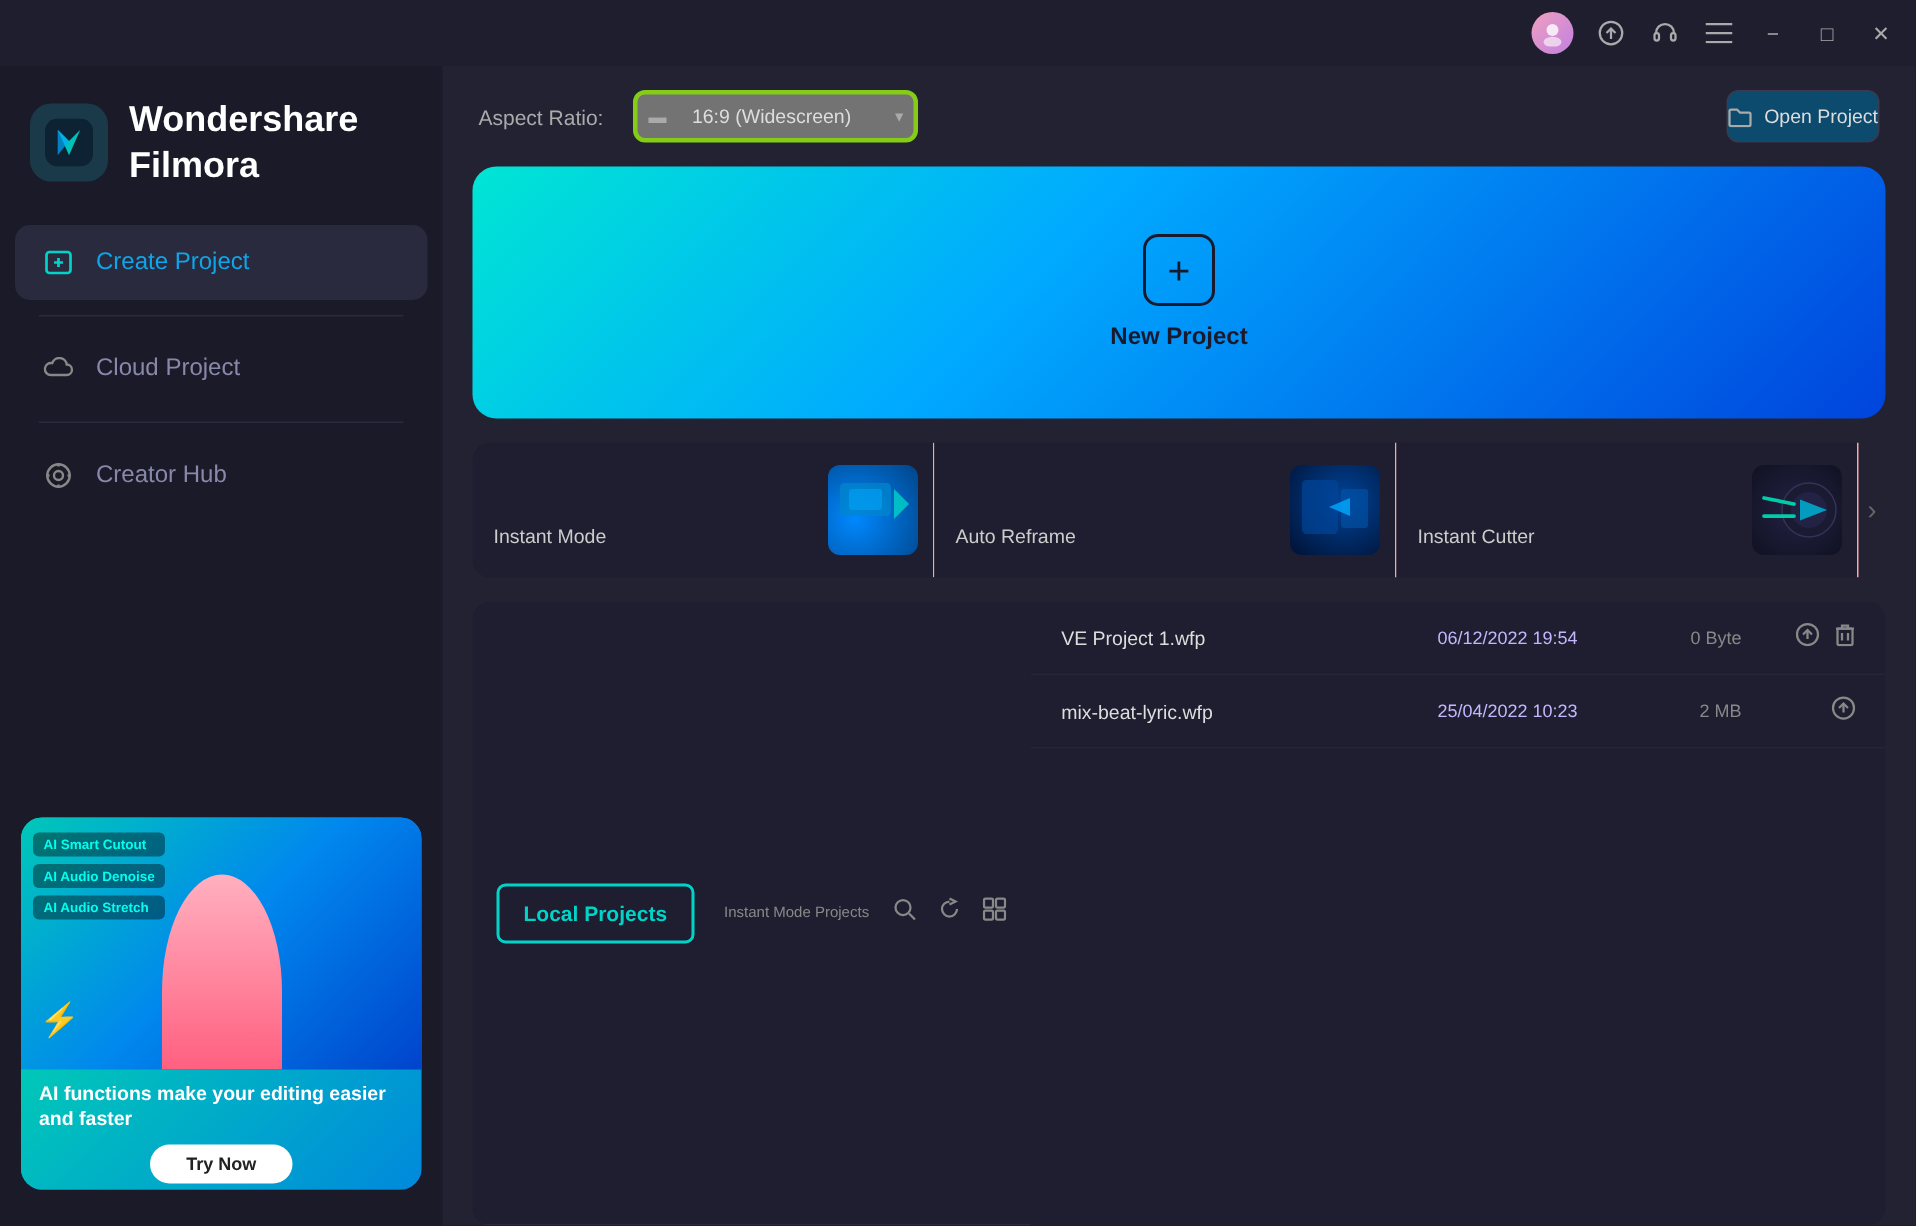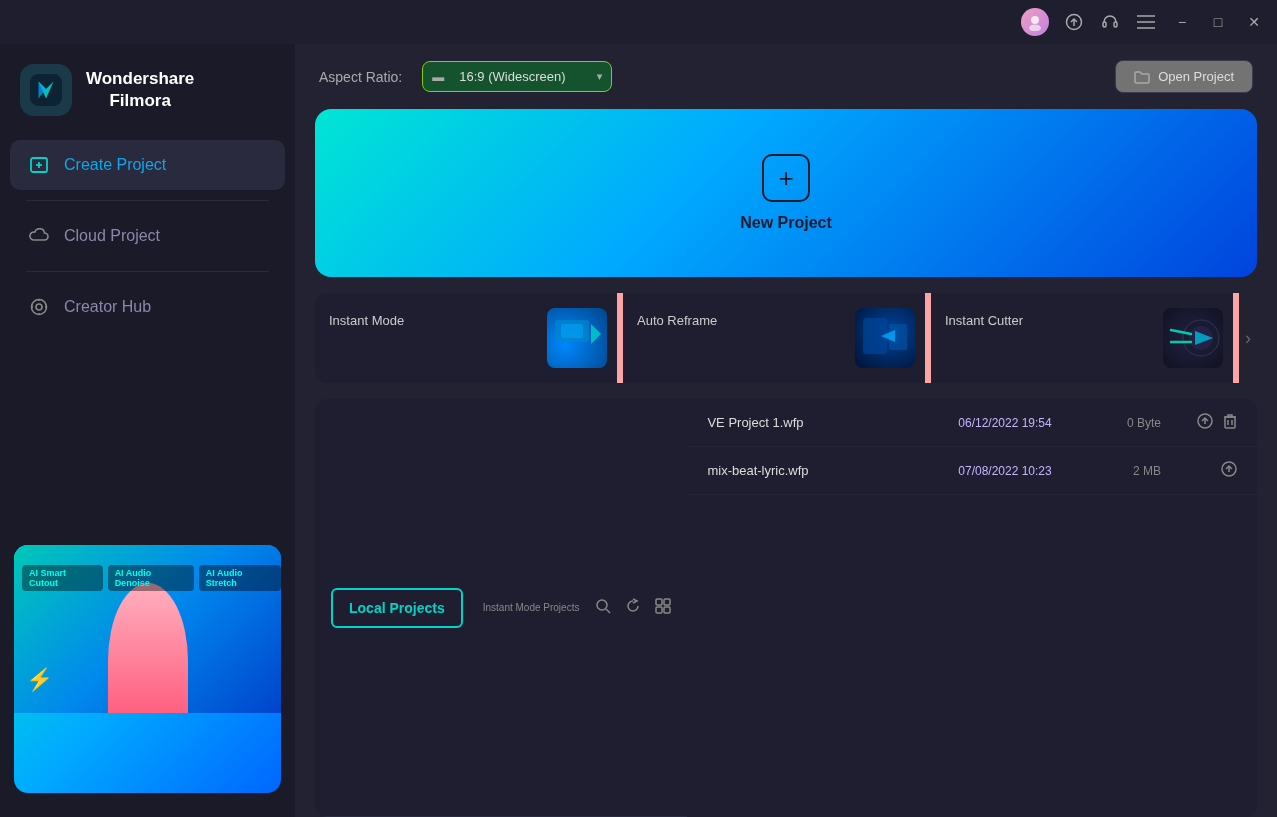--- a/index.html
+++ b/index.html
@@ -82,24 +82,23 @@
       display: flex;
       align-items: center;
       justify-content: center;
     }
     .brand-logo svg {
       width: 32px;
       height: 32px;
     }
     .brand-text {
       color: #fff;
-      font-size: 17px;
+      font-size: 24px;
       font-weight: 600;
       line-height: 1.3;
-      text-align: center;
     }
     .brand-text span {
       display: block;
     }
 
     .sidebar-nav {
       display: flex;
       flex-direction: column;
       gap: 2px;
       padding: 0 10px;
@@ -146,24 +145,24 @@
     }
     .promo-image {
       width: 100%;
       height: 168px;
       background: linear-gradient(135deg, #00c8b8 0%, #0088ee 50%, #0044cc 100%);
       position: relative;
       overflow: hidden;
     }
     .promo-labels {
       position: absolute;
-      top: 20px;
+      top: 10px;
       left: 8px;
       display: flex;
-      flex-direction: row;
+      flex-direction: column;
       gap: 5px;
     }
     .promo-label {
       background: rgba(0,0,0,0.4);
       color: #00ffee;
       font-size: 9px;
       padding: 3px 7px;
       border-radius: 4px;
       font-weight: 600;
     }
@@ -212,23 +211,23 @@
       color: #aaa;
       font-size: 14px;
       margin-right: 10px;
     }
     .aspect-select-wrapper {
       position: relative;
       display: inline-flex;
       align-items: center;
     }
     .aspect-select-wrapper select {
-      background: #14532d;
+      background: #737373;
       color: #ddd;
-      border: 1px solid #84cc16;
+      border: 3px solid #84cc16;
       border-radius: 8px;
       padding: 7px 36px 7px 36px;
       font-size: 13px;
       appearance: none;
       cursor: pointer;
       min-width: 190px;
     }
     .aspect-select-wrapper .select-icon {
       position: absolute;
       left: 10px;
@@ -237,25 +236,25 @@
       pointer-events: none;
     }
     .aspect-select-wrapper .select-arrow {
       position: absolute;
       right: 10px;
       color: #aaa;
       font-size: 11px;
       pointer-events: none;
     }
     .open-project-btn {
-      background: #737373;
+      background: #0c4a6e;
       color: #ddd;
       border: 1px solid #3a3a50;
       border-radius: 8px;
-      padding: 8px 18px;
+      padding: 8px 0;
       font-size: 13px;
       cursor: pointer;
       display: flex;
       align-items: center;
       gap: 8px;
     }
 
     
     .hero-section {
       margin: 0 20px 16px;
@@ -304,21 +303,21 @@
       display: flex;
       flex-direction: column;
       gap: 8px;
       cursor: pointer;
       transition: background 0.15s;
       position: relative;
       min-height: 90px;
     }
     .quick-action-card:first-child { border-radius: 12px 0 0 12px; }
     .quick-action-card:last-child { border-radius: 0 12px 12px 0; }
-    .quick-action-card:not(:last-child) { border-right: 6px solid #fca5a5; }
+    .quick-action-card:not(:last-child) { border-right: 1px solid #fca5a5; justify-content: flex-end; }
     .quick-action-label {
       color: #ccc;
       font-size: 13px;
       font-weight: 500;
     }
     .quick-action-image {
       position: absolute;
       right: 10px;
       top: 50%;
       transform: translateY(-50%);
@@ -534,20 +533,24 @@
 
         <div style="position:absolute;bottom:0;left:50%;transform:translateX(-50%);width:80px;height:130px;background:linear-gradient(180deg,#ffb0c0,#ff6080);border-radius:50% 50% 0 0 / 60% 60% 0 0;"></div>
 
         <div class="promo-labels">
           <div class="promo-label">AI Smart Cutout</div>
           <div class="promo-label">AI Audio Denoise</div>
           <div class="promo-label">AI Audio Stretch</div>
         </div>
 
         <div style="position:absolute;bottom:20px;left:12px;color:#ffdd00;font-size:22px;">⚡</div>
+      </div>
+      <div class="promo-text-area">
+        <div class="promo-headline">AI functions make your editing easier and faster</div>
+        <button class="promo-btn">Try Now</button>
       </div>
 
     </div>
   </div>
 
   <div class="content">
 
     <div class="content-topbar">
       <div style="display:flex;align-items:center;gap:10px;">
         <span class="aspect-ratio-label">Aspect Ratio:</span>
@@ -664,21 +667,21 @@
                 <path d="M5,4V2h4v2"></path>
                 <rect x="2" y="4" width="10" height="11" rx="1"></rect>
                 <line x1="5" y1="7" x2="5" y2="12"></line>
                 <line x1="9" y1="7" x2="9" y2="12"></line>
               </svg>
             </span>
           </div>
         </div>
         <div class="project-row">
           <span class="project-name">mix-beat-lyric.wfp</span>
-          <span class="project-date">07/08/2022 10:23</span>
+          <span class="project-date">25/04/2022 10:23</span>
           <span class="project-size">2 MB</span>
           <div class="project-actions">
             <span class="project-action-icon">
               <svg width="16" height="16" viewBox="0 0 16 16" fill="none" stroke="#888" stroke-width="1.5">
                 <circle cx="8" cy="8" r="7"></circle>
                 <polyline points="5,8 8,5 11,8"></polyline>
                 <line x1="8" y1="5" x2="8" y2="11"></line>
               </svg>
             </span>
           </div>

